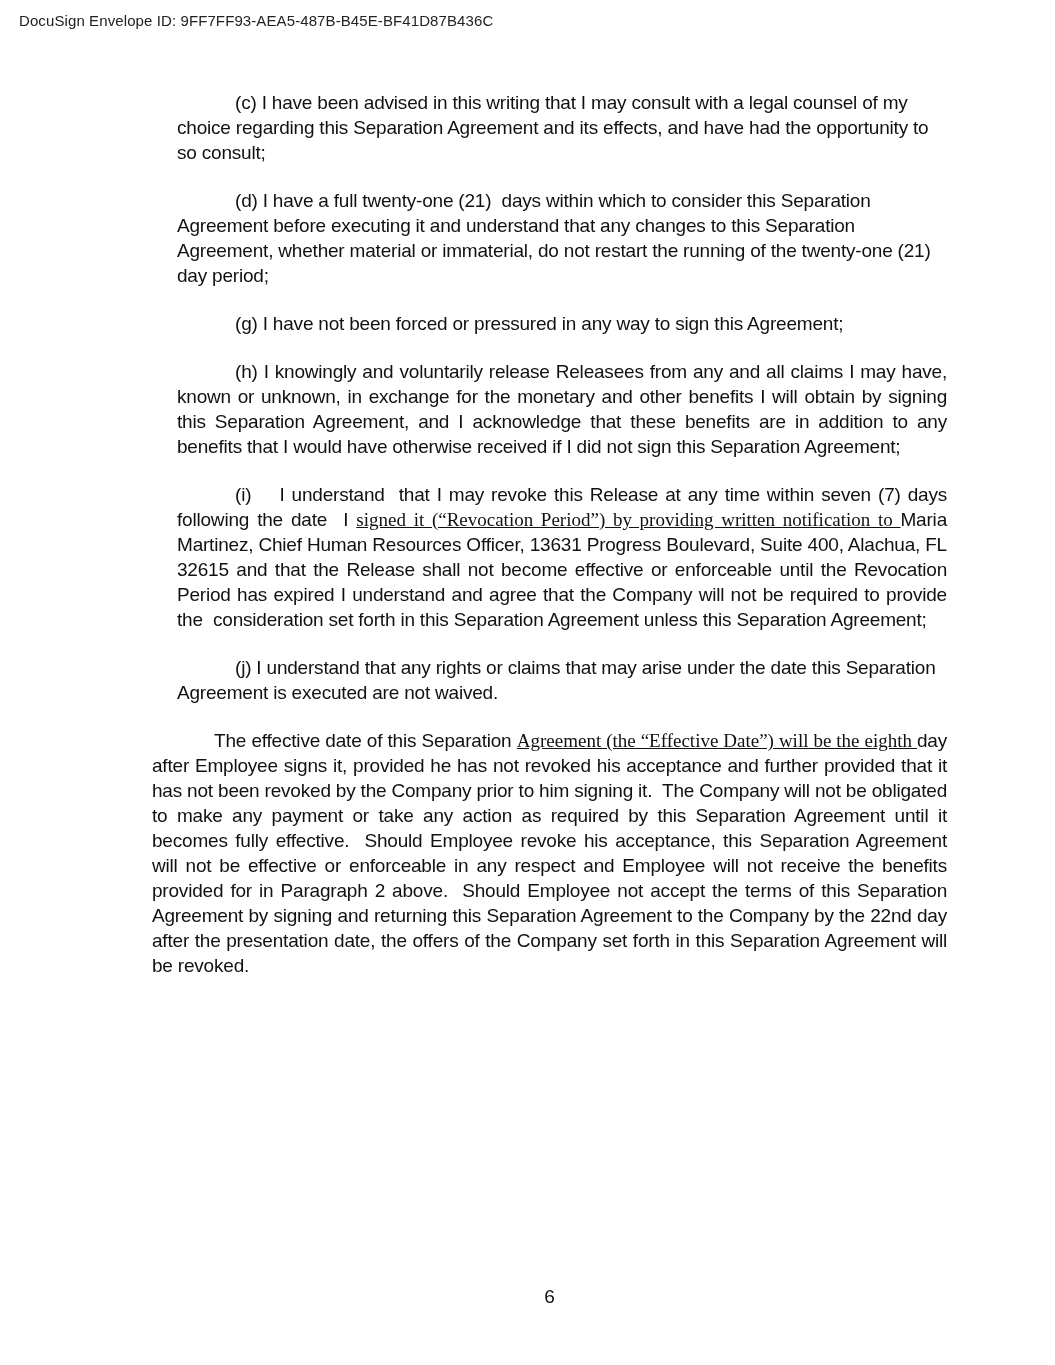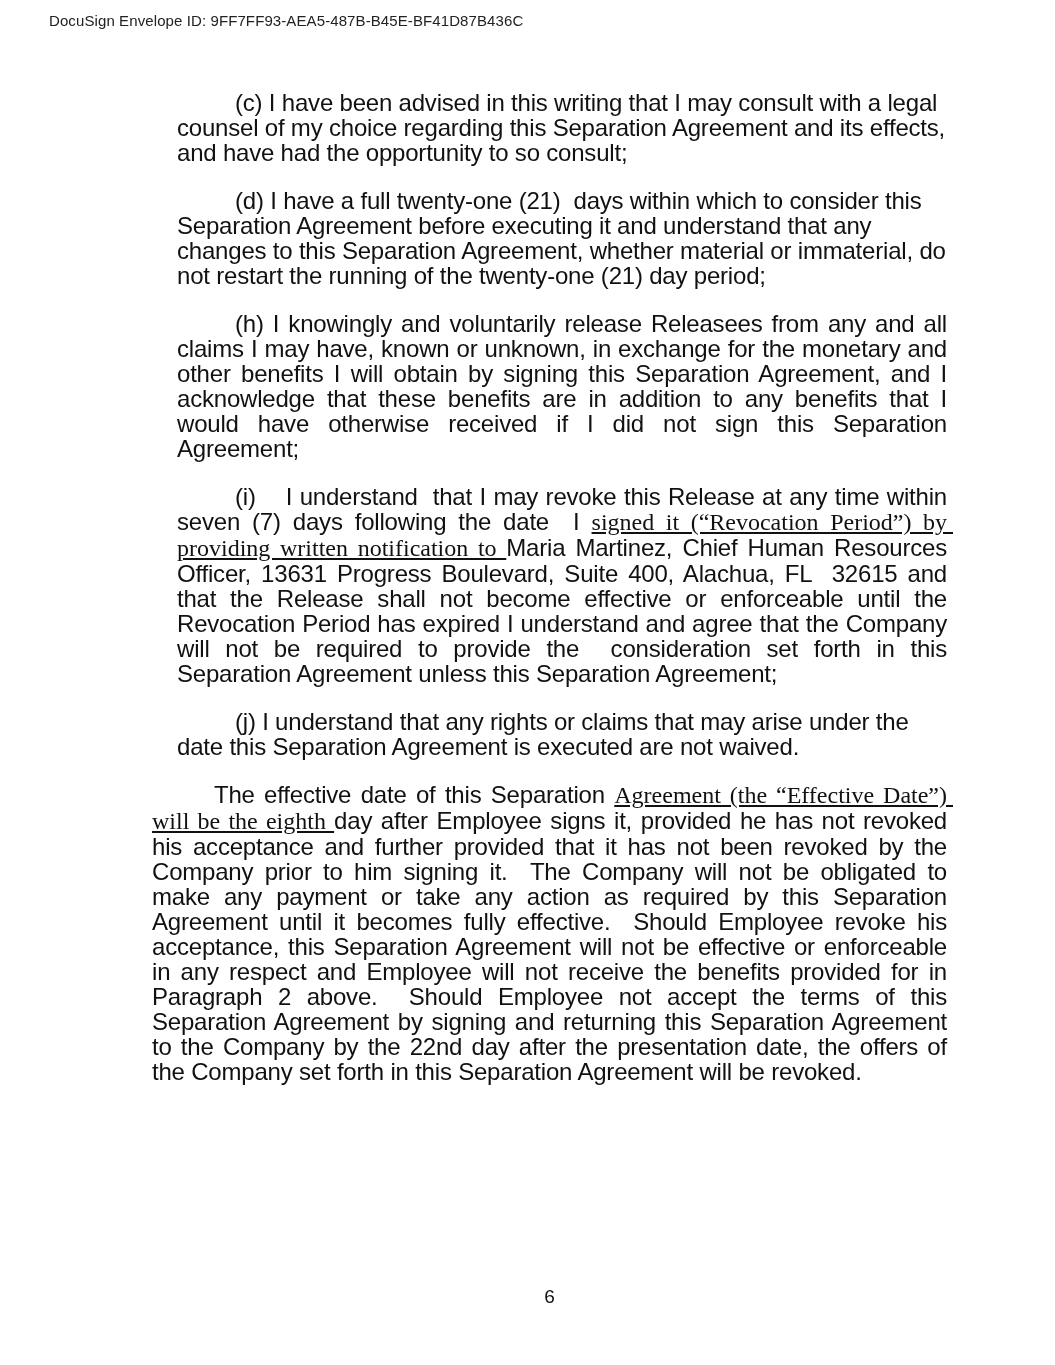--- a/index.html
+++ b/index.html
@@ -15,37 +15,37 @@
     color: #111111;
     overflow: hidden;
   }
   .page {
     position: absolute;
     inset: 0;
     background: #ffffff;
   }
   .envelope-header {
     position: absolute;
-    left: 49px;
+    left: 19px;
     top: 12px;
     font-size: 15px;
     line-height: 18px;
     color: #222222;
     letter-spacing: 0.1px;
     white-space: nowrap;
   }
   .document-body {
     position: absolute;
     left: 152px;
     top: 90px;
     width: 795px;
   }
   p.para {
     margin: 0 0 23px 0;
-    font-size: 24px;
+    font-size: 19px;
     line-height: 25px;
     letter-spacing: -0.2px;
     white-space: pre-wrap;
   }
   p.para:last-child {
     margin-bottom: 11px;
   }
   p.clause {
     margin-left: 25px;
     text-indent: 58px;
@@ -69,20 +69,21 @@
 </style>
 </head>
 <body>
 
 <div class="page">
   <div class="envelope-header">DocuSign Envelope ID: 9FF7FF93-AEA5-487B-B45E-BF41D87B436C</div>
 
   <div class="document-body">
       <p class="para clause align-left"><span class="seg-sans">(c) I have been advised in this writing that I may consult with a legal counsel of my choice regarding this Separation Agreement and its effects, and have had the opportunity to so consult;</span></p>
       <p class="para clause align-left"><span class="seg-sans">(d) I have a full twenty-one (21)  days within which to consider this Separation Agreement before executing it and understand that any changes to this Separation Agreement, whether material or immaterial, do not restart the running of the twenty-one (21) day period;</span></p>
+      <p class="para clause align-left"><span class="seg-sans">(g) I have not been forced or pressured in any way to sign this Agreement;</span></p>
       <p class="para clause align-justify"><span class="seg-sans">(h) I knowingly and voluntarily release Releasees from any and all claims I may have, known or unknown, in exchange for the monetary and other benefits I will obtain by signing this Separation Agreement, and I acknowledge that these benefits are in addition to any benefits that I would have otherwise received if I did not sign this Separation Agreement;</span></p>
       <p class="para clause align-justify"><span class="seg-sans">(i)    I understand  that I may revoke this Release at any time within seven (7) days following the date  I </span><span class="seg-serif">signed it (“Revocation Period”) by providing written notification to </span><span class="seg-sans">Maria Martinez, Chief Human Resources Officer, 13631 Progress Boulevard, Suite 400, Alachua, FL  32615 and that the Release shall not become effective or enforceable until the Revocation Period has expired I understand and agree that the Company will not be required to provide the  consideration set forth in this Separation Agreement unless this Separation Agreement;</span></p>
       <p class="para clause align-left"><span class="seg-sans">(j) I understand that any rights or claims that may arise under the date this Separation Agreement is executed are not waived.</span></p>
       <p class="para body align-justify"><span class="seg-sans">The effective date of this Separation </span><span class="seg-serif">Agreement (the “Effective Date”) will be the eighth </span><span class="seg-sans">day after Employee signs it, provided he has not revoked his acceptance and further provided that it has not been revoked by the Company prior to him signing it.  The Company will not be obligated to make any payment or take any action as required by this Separation Agreement until it becomes fully effective.  Should Employee revoke his acceptance, this Separation Agreement will not be effective or enforceable in any respect and Employee will not receive the benefits provided for in Paragraph 2 above.  Should Employee not accept the terms of this Separation Agreement by signing and returning this Separation Agreement to the Company by the 22nd day after the presentation date, the offers of the Company set forth in this Separation Agreement will be revoked.</span></p>
     </div>
 
   <div class="page-number">6</div>
 </div>
 
 </body></html>

